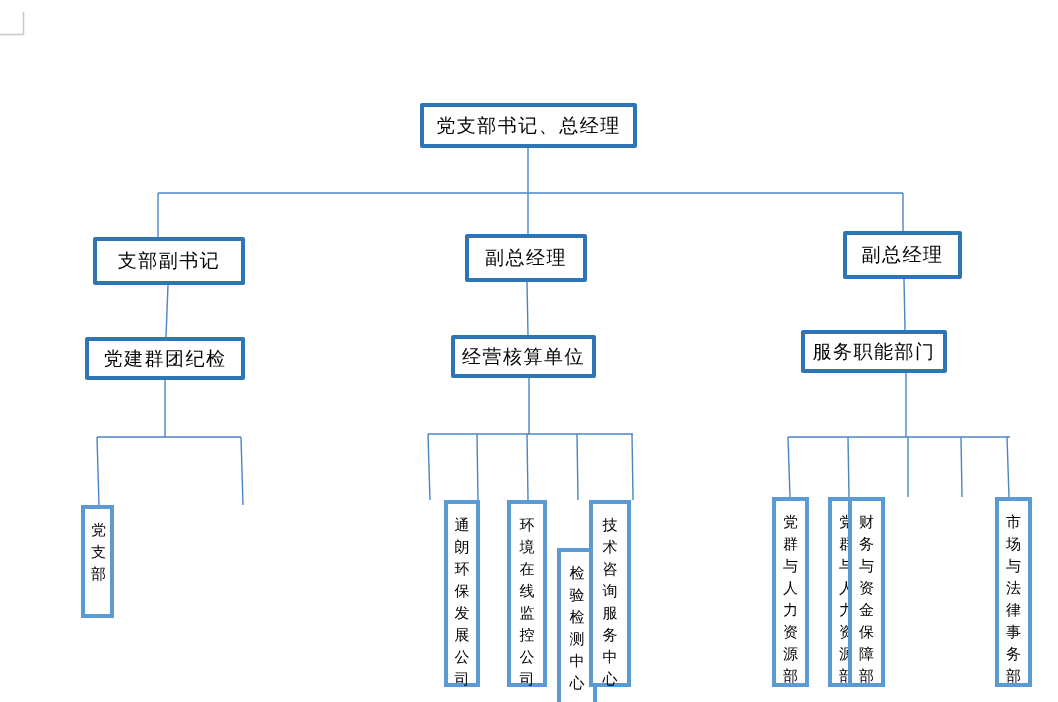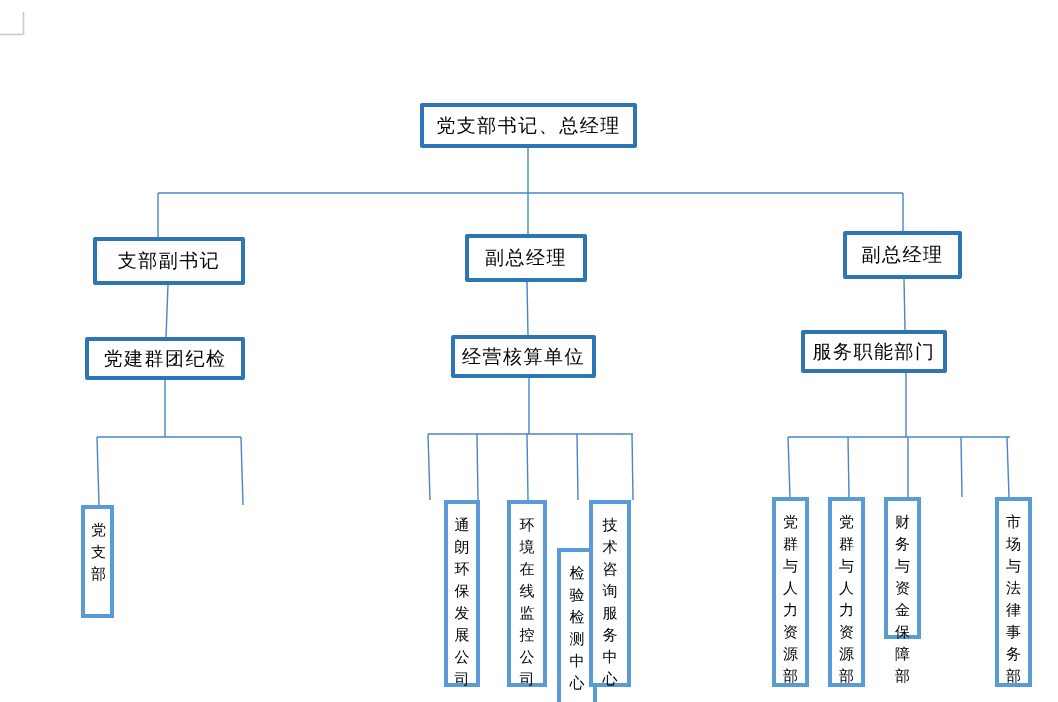--- a/index.html
+++ b/index.html
@@ -47,21 +47,21 @@
   .ll2{left:228px;top:505px;width:34px;height:113px;line-height:50px;padding:4px 4px 0 4px;}
   
   .lm1{left:404px;top:500px;width:36px;height:187px;margin-left:40px;}
   .lm2{left:456px;top:500px;width:40px;height:187px;}
   .lm3{left:507px;top:500px;width:40px;height:187px;}
   .lm4{left:557px;top:500px;width:40px;height:187px;margin-top:48px;}
   .lm5{left:589px;top:500px;width:42px;height:187px;}
   
   .lr1{left:772px;top:497px;width:37px;height:190px;}
   .lr2{left:828px;top:497px;width:37px;height:190px;}
-  .lr3{left:884px;top:497px;width:37px;height:142px;}
+  .lr3{left:848px;top:497px;width:37px;height:190px;}
   .lr4{left:941px;top:497px;width:37px;height:190px;}
   .lr5{left:995px;top:497px;width:37px;height:190px;}
 </style>
 </head>
 <body>
 
 <div class="page">
 
   <svg class="connectors" width="1058" height="702" viewBox="0 0 1058 702">
 

